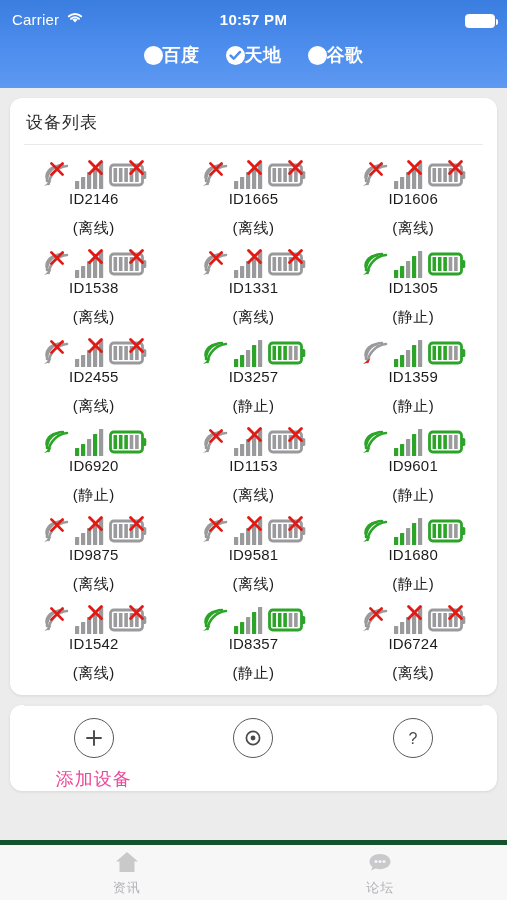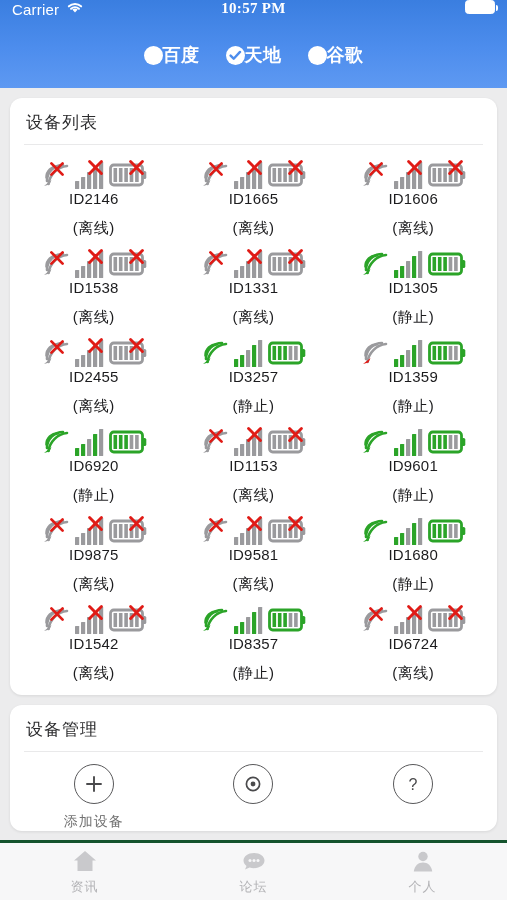--- a/index.html
+++ b/index.html
@@ -11,26 +11,26 @@
   }
   #app { position: relative; width: 507px; height: 900px; background: #ececed; }
 
   
   .header {
     height: 88px;
     background: linear-gradient(180deg, #3a7ee0 0%, #4d8ded 55%, #5e99f2 100%);
     position: relative;
   }
   .statusbar {
-    height: 28px; display: flex; align-items: flex-start;
+    height: 28px; display: flex; align-items: flex-end;
     padding: 0 12px; color: #fff;
   }
   .sb-left { display: flex; align-items: center; gap: 7px; flex: 1; }
   .sb-carrier { font-size: 15px; font-weight: 500; letter-spacing: .2px; }
-  .sb-center { flex: 0 0 auto; font-size: 15px; font-weight: 700; letter-spacing: .3px; font-family: Liberation Serif, serif; }
+  .sb-center { flex: 0 0 auto; font-size: 15px; font-weight: 700; letter-spacing: .3px; }
   .sb-right { flex: 1; display: flex; justify-content: flex-end; align-items: center; }
   .batt-shell {
     width: 30px; height: 14px; border: 1.6px solid #ffffff; border-radius: 3.5px;
     position: relative; background: #fff;
   }
   .batt-shell:after {
     content: ""; position: absolute; right: -4px; top: 4px;
     width: 2.5px; height: 6px; background: #ffffff; border-radius: 0 2px 2px 0;
   }
   .wifi-ico { display: block; }
@@ -87,26 +87,26 @@
     padding: 12px 4px 0 4px; row-gap: 10px;
   }
   .mgmt-cell {
     display: flex; flex-direction: column; align-items: center; cursor: pointer;
   }
   .mgmt-circle {
     width: 40px; height: 40px; border-radius: 50%;
     border: 1.6px solid #58585a; display: flex; align-items: center;
     justify-content: center; color: #4a4a4c;
   }
-  .mgmt-label { font-size: 14px; color: #737373; margin-top: 9px; letter-spacing: 1px; }
+  .mgmt-label { font-size: 18px; color: #ec4899; margin-top: 9px; letter-spacing: 1px; }
 
   
   .tabbar {
     position: absolute; left: 0; bottom: 0; width: 507px; height: 60px;
-    background: #f7f7f8; border-top: 3px solid #14532d;
+    background: #f7f7f8; border-top: 5px solid #14532d;
     display: flex; align-items: center;
   }
   .tabitem {
     flex: 1; display: flex; flex-direction: column; align-items: center;
     gap: 3px; cursor: pointer;
   }
   .tabitem .tlabel { font-size: 13px; color: #b2b2b5; letter-spacing: 1px; }
   .tabitem.active .tlabel { color: #3c8cf0; }
   .tabico { width: 28px; height: 28px; display:flex; align-items:center; justify-content:center;}
 </style>
@@ -724,21 +724,20 @@
                 <path d="M3 3 L17 17 M17 3 L3 17" stroke="#e01b16" stroke-width="3.4" stroke-linecap="round"></path>
               </svg></span>
           </div>
           <div class="dev-id">ID6724</div>
           <div class="dev-status">(离线)</div>
         </div>
       </div>
   </div>
 
   <div class="card">
-    <div class="card-title">设备管理</div>
     <div class="card-sep"></div>
     <div class="mgmt-grid" id="mgmt-grid">
         <div class="mgmt-cell">
           <div class="mgmt-circle">
             <svg width="22" height="22" viewBox="0 0 22 22">
               <path d="M11 4 V18 M4 11 H18" stroke="#4a4a4c" stroke-width="1.9" stroke-linecap="round"></path>
             </svg>
           </div>
           <div class="mgmt-label">添加设备</div>
         </div>
@@ -775,24 +774,15 @@
         <div class="tabico">
           <svg width="26" height="26" viewBox="0 0 26 26">
             <path d="M13 5 C19 5 23.5 8.4 23.5 12.6 C23.5 16.8 19 20.2 13 20.2 C11.4 20.2 9.9 20 8.6 19.6 L4 21.6 L5.5 17.9 C3.6 16.5 2.5 14.7 2.5 12.6 C2.5 8.4 7 5 13 5 Z" fill="#c9c9cc"></path>
             <circle cx="9" cy="12.6" r="1.5" fill="#f7f7f8"></circle>
             <circle cx="13" cy="12.6" r="1.5" fill="#f7f7f8"></circle>
             <circle cx="17" cy="12.6" r="1.5" fill="#f7f7f8"></circle>
           </svg>
         </div>
         <div class="tlabel">论坛</div>
       </div>
-      <div class="tabitem">
-        <div class="tabico">
-          <svg width="26" height="26" viewBox="0 0 26 26">
-            <circle cx="13" cy="8.5" r="4.7" fill="#c9c9cc"></circle>
-            <path d="M3.8 23.5 C4.4 17.6 8.3 14.4 13 14.4 C17.7 14.4 21.6 17.6 22.2 23.5 Z" fill="#c9c9cc"></path>
-          </svg>
-        </div>
-        <div class="tlabel">个人</div>
-      </div>
     </div>
 
 </div>
 
 </body></html>

